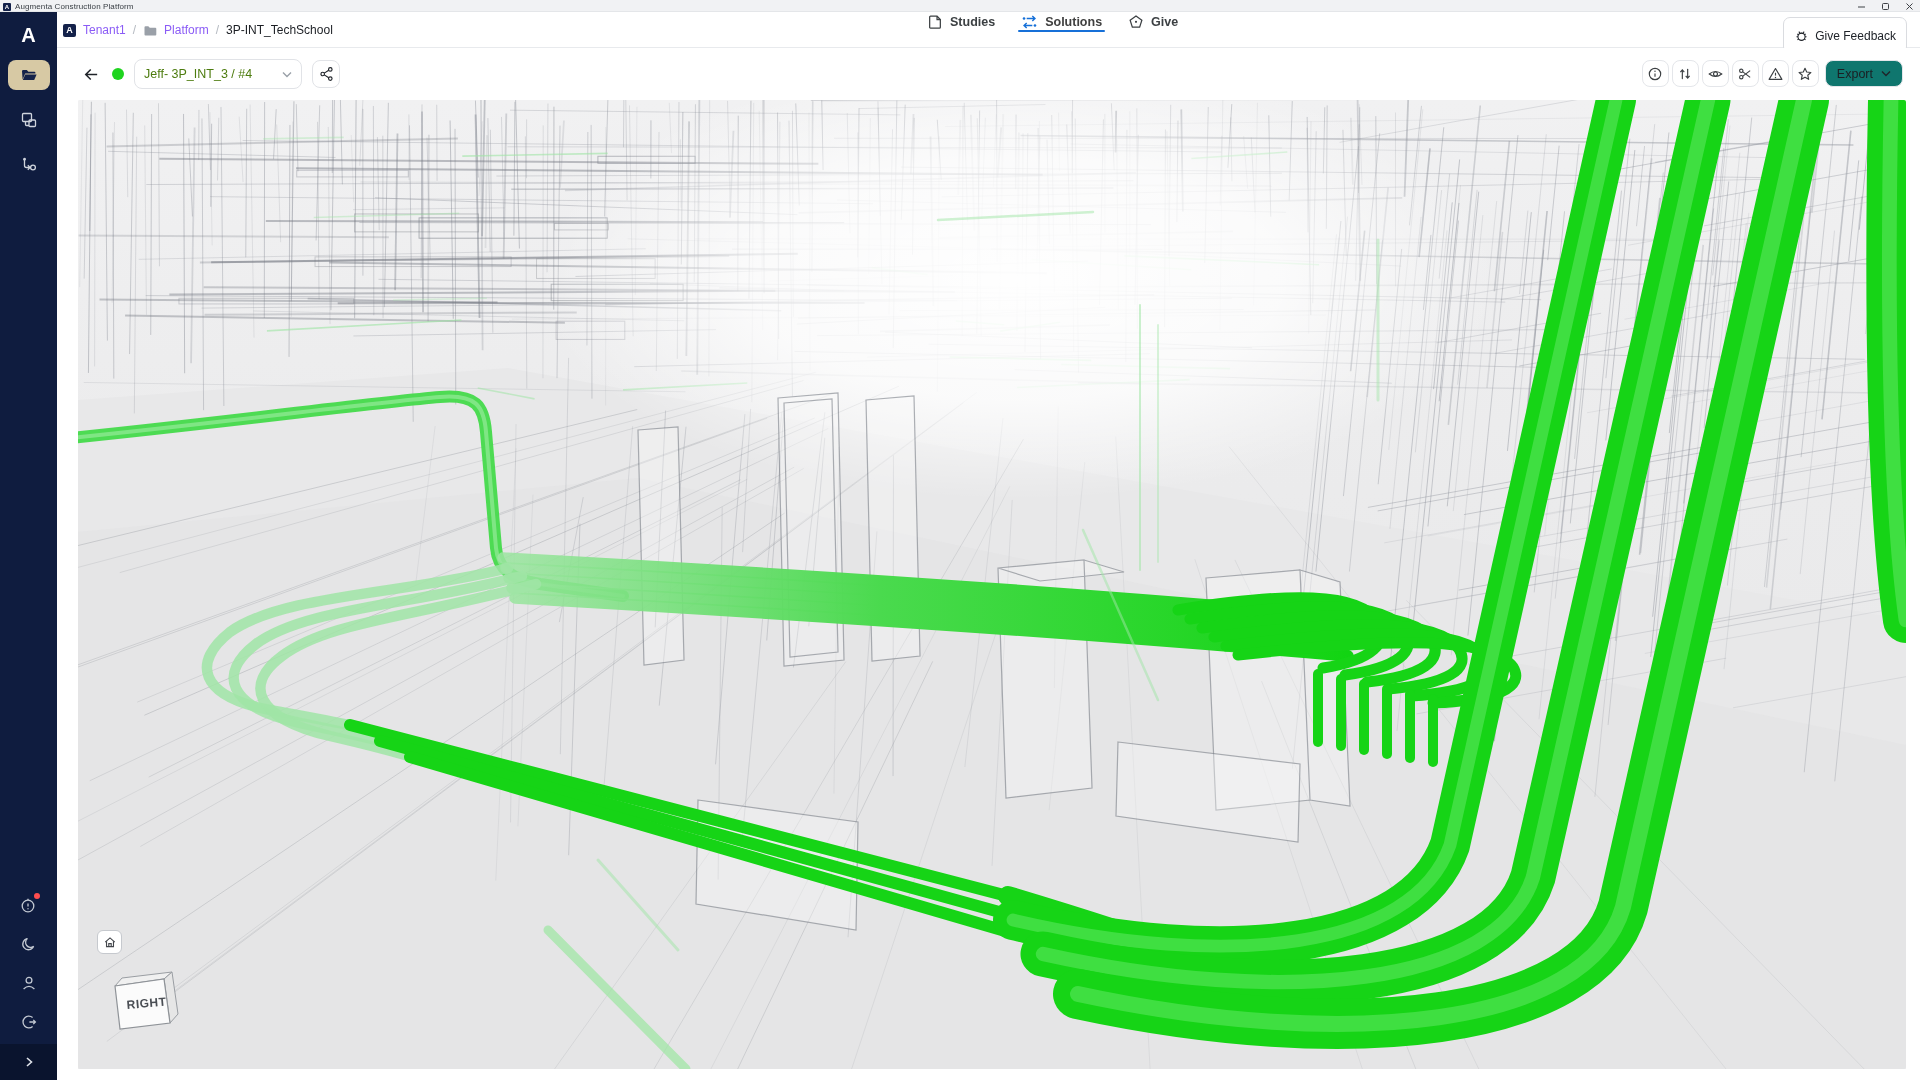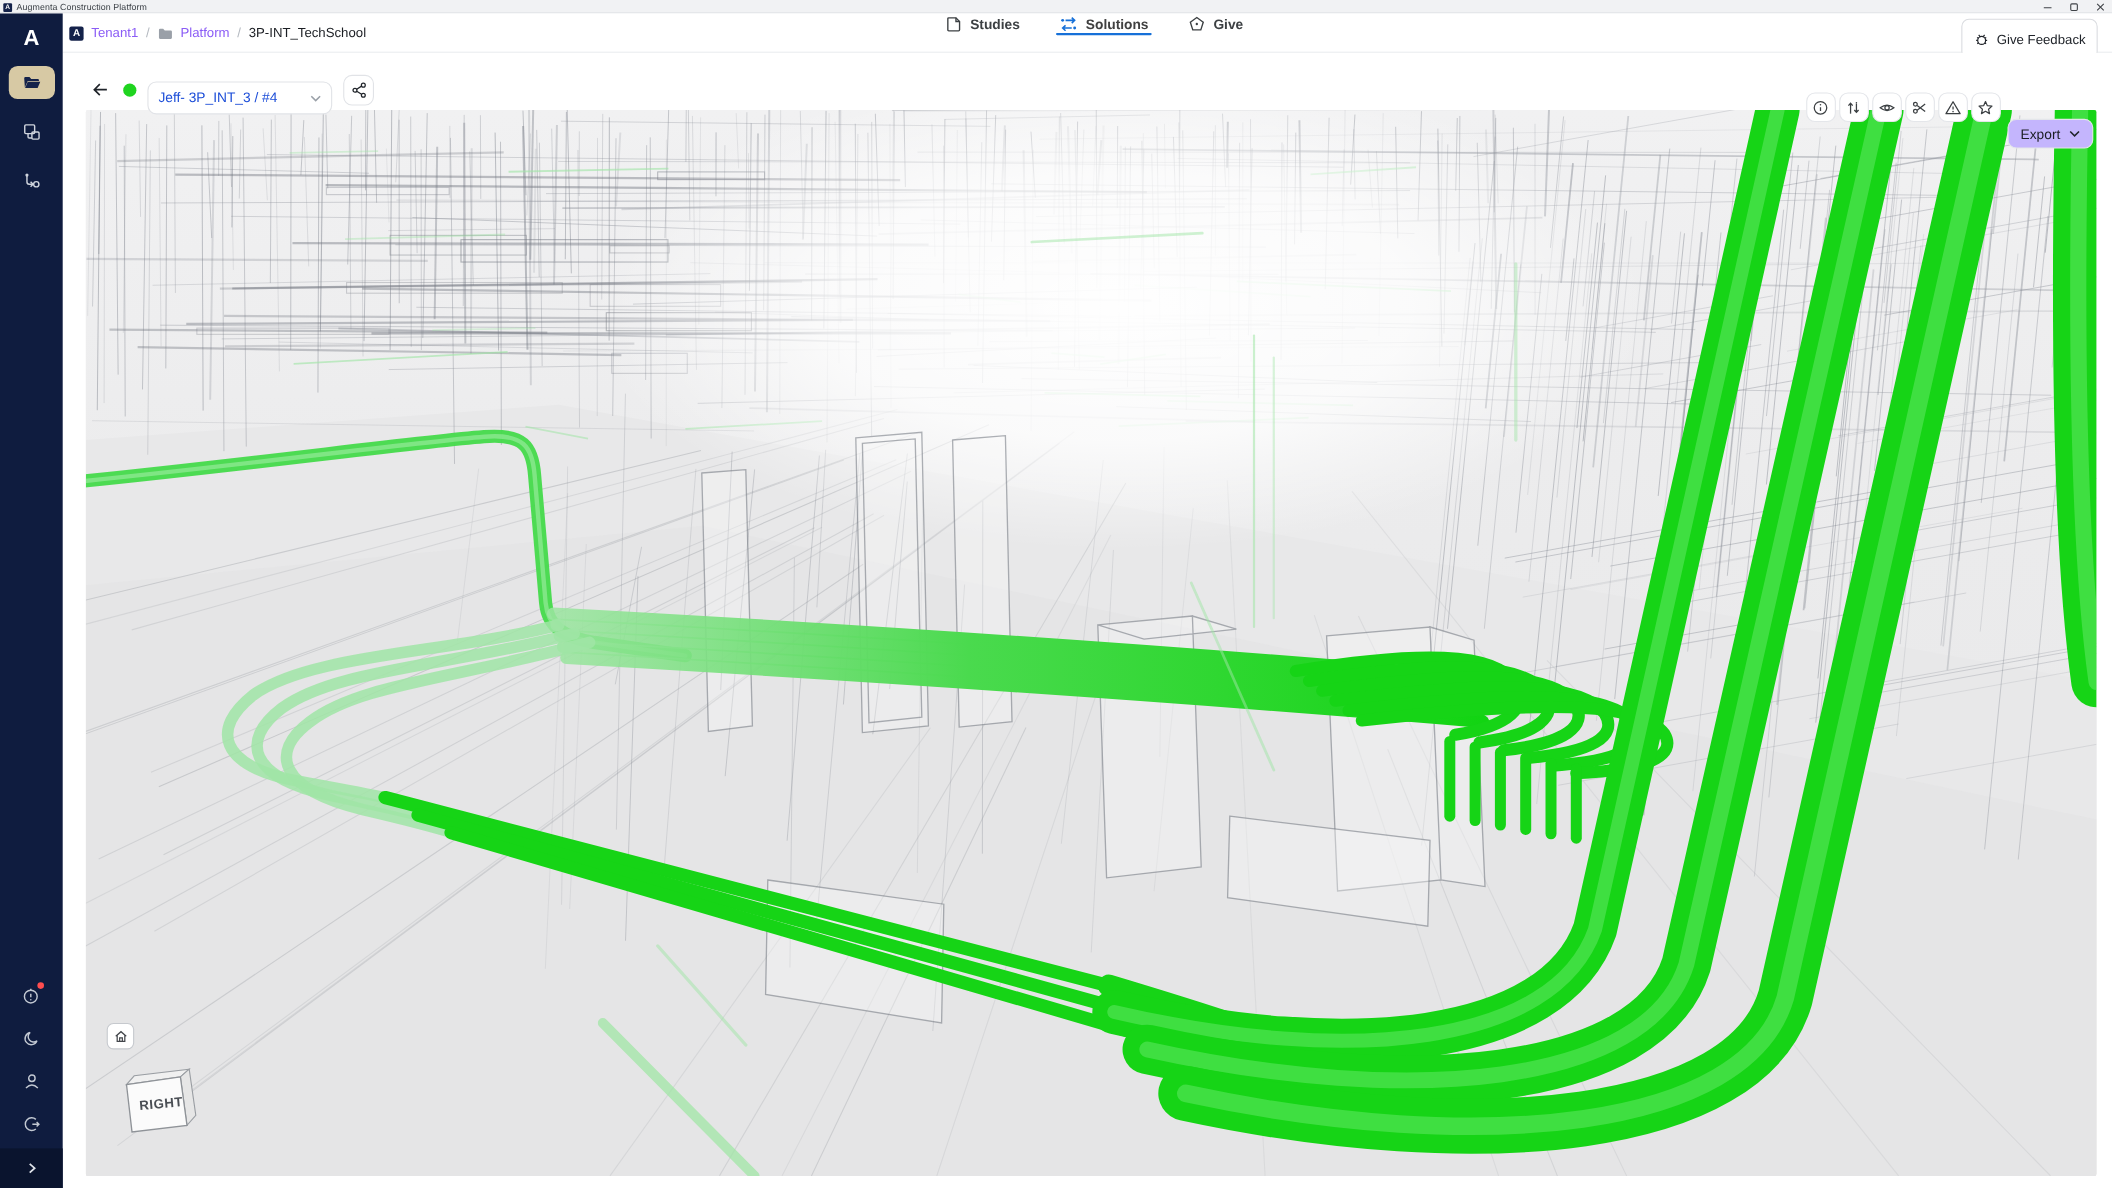--- a/index.html
+++ b/index.html
@@ -29,44 +29,44 @@
 
   
   .header { position:absolute; left:57px; top:12px; width:1863px; height:36px; background:#fff;
     border-bottom:1px solid #e8eaed; z-index:30; }
   .breadcrumb { position:absolute; left:6px; top:0; height:36px; display:flex; align-items:center; gap:7px; font-size:12px; }
   .crumb-logo { width:13px; height:13px; background:#14224a; border-radius:2px; color:#fff;
     font-size:9px; font-weight:700; display:flex; align-items:center; justify-content:center; }
   .crumb-muted { color:#8b5cf6; }
   .crumb-sep { color:#b4b9c0; }
   .crumb-current { color:#1b1e23; font-weight:400; }
-  .tabs { position:absolute; left:802px; top:0; height:20px; display:flex; gap:36px; }
+  .tabs { position:absolute; left:870px; top:0; height:20px; display:flex; gap:26px; }
   .tab { display:flex; align-items:center; gap:7px; font-size:12.5px; font-weight:600; color:#3c4043; position:relative; cursor:pointer; }
   .tab.active { color:#404040; }
   .tab.active::after { content:''; position:absolute; left:-3px; right:-3px; bottom:0; height:2.5px;
     background:#1670d8; border-radius:2px; }
   .feedback-btn { position:absolute; right:13px; top:5px; height:37px; padding:0 10px; background:#fff;
     border:1px solid #dadce0; border-radius:7px; display:flex; align-items:center; gap:6px;
     font-size:12px; color:#20242a; cursor:pointer; }
 
   
   .viewer-toolbar { position:absolute; left:57px; top:48px; width:1863px; height:52px; background:#fff; z-index:30; }
   .vt-left { position:absolute; left:23px; top:11px; display:flex; align-items:center; gap:10px; }
   .icon-plain { width:22px; height:22px; display:flex; align-items:center; justify-content:center; cursor:pointer; }
   .status-dot { width:12px; height:12px; border-radius:50%; }
   .solution-select { width:168px; height:30px; background:#fff; border:1px solid #e1e3e7; border-radius:8px;
     display:flex; align-items:center; justify-content:space-between; padding:0 9px; font-size:12.5px;
-    color:#1d4ed8; font-weight:500; cursor:pointer;margin-top:15px; }
+    color:#4d7c0f; font-weight:500; cursor:pointer; }
   .sq-btn { width:28px; height:28px; background:#fff; border:1px solid #e1e3e7; border-radius:8px;
     display:flex; align-items:center; justify-content:center; cursor:pointer; }
   .vt-right { position:absolute; right:17px; top:12px; display:flex; align-items:center; gap:3px; }
   .tool-btn { width:27px; height:27px; background:#fff; border:1px solid #e4e6ea; border-radius:8px;
     display:flex; align-items:center; justify-content:center; cursor:pointer; }
-  .export-btn { height:27px; margin-left:3px; padding:0 11px; background:#c4b5fd; border:1px solid #e4e6ea;
-    border-radius:8px; display:flex; align-items:center; gap:8px; font-size:12.5px; color:#1b1e23; cursor:pointer;margin-top:48px; }
+  .export-btn { height:27px; margin-left:3px; padding:0 11px; background:#0f766e; border:1px solid #e4e6ea;
+    border-radius:8px; display:flex; align-items:center; gap:8px; font-size:12.5px; color:#1b1e23; cursor:pointer; }
 
   
   .viewport { position:absolute; left:78px; top:100px; width:1828px; height:969px; background:#ececec;
     overflow:hidden; border-radius:2px; }
   .scene-svg { position:absolute; left:0; top:0; width:100%; height:100%; }
   .home-btn { position:absolute; left:19px; top:830px; width:25px; height:24px; background:#fff;
     border:1px solid #c6c9ce; border-radius:6px; display:flex; align-items:center; justify-content:center; cursor:pointer; }
   .view-cube { position:absolute; left:26px; top:866px; width:86px; height:72px; cursor:pointer; }
 
   svg.ico { display:block; }

